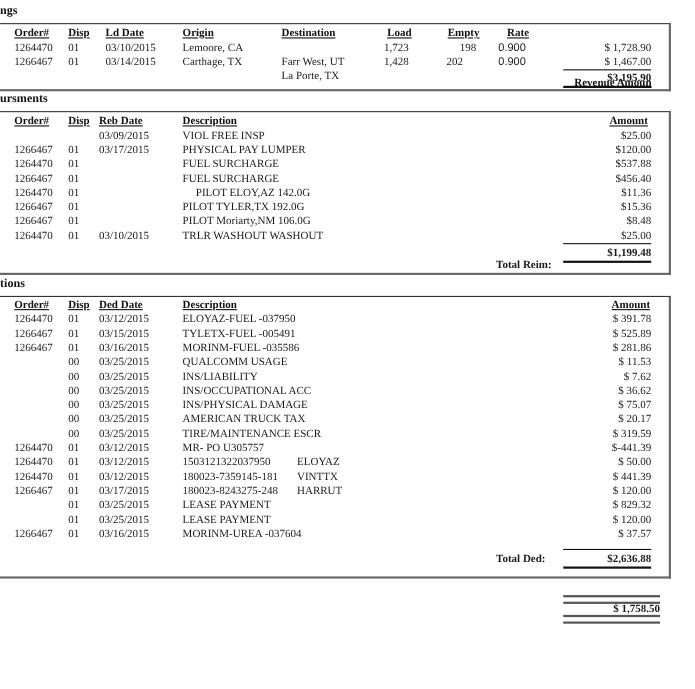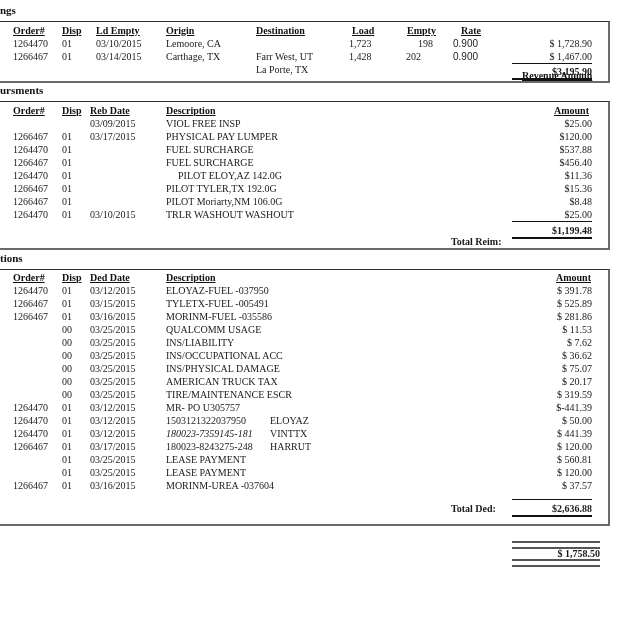--- a/index.html
+++ b/index.html
@@ -18,21 +18,21 @@
   .dbl { position: absolute; height: 4px; border-top: 2px solid #555; border-bottom: 2px solid #555; }
 </style>
 </head>
 <body>
 
 <div class="sec-title abs" style="top:4px;">ngs</div>
 <div class="box" style="top:21px; height:62px;"></div>
 <div>
   <span class="abs hdr" style="left:13px; top:24px;">Order#</span>
   <span class="abs hdr" style="left:62px; top:24px;">Disp</span>
-  <span class="abs hdr" style="left:96px; top:24px;">Ld Empty</span>
+  <span class="abs hdr" style="left:96px; top:24px;">Ld Date</span>
   <span class="abs hdr" style="left:166px; top:24px;">Origin</span>
   <span class="abs hdr" style="left:256px; top:24px;">Destination</span>
   <span class="abs hdr" style="left:352px; top:24px;">Load</span>
   <span class="abs hdr" style="left:407px; top:24px;">Empty</span>
   <span class="abs hdr" style="left:461px; top:24px;">Rate</span>
   <span class="abs hdr" style="left:522px; top:24px;margin-top:45px;">Revenue  Amoun</span>
 </div>
 <div id="earnings-rows">
     <div>
       <span class="abs " style="left: 13px; top: 37px;">1264470</span>
@@ -228,39 +228,39 @@
       <span class="abs " style="left: 62px; top: 414px;">01</span>
       <span class="abs " style="left: 90px; top: 414px;">03/12/2015</span>
       <span class="abs " style="left: 166px; top: 414px;">1503121322037950</span>
       <span class="abs " style="left: 270px; top: 414px;">ELOYAZ</span>
       <span class="abs r" style="left: 512px; top: 414px; width: 80px;">$ 50.00</span>
     </div>
     <div>
       <span class="abs " style="left: 13px; top: 427px;">1264470</span>
       <span class="abs " style="left: 62px; top: 427px;">01</span>
       <span class="abs " style="left: 90px; top: 427px;">03/12/2015</span>
-      <span class="abs " style="left: 166px; top: 427px; font-style: italic;">180023-7359145-181</span>
+      <span class="abs " style="left: 166px; top: 427px;">180023-7359145-181</span>
       <span class="abs " style="left: 270px; top: 427px;">VINTTX</span>
       <span class="abs r" style="left: 512px; top: 427px; width: 80px;">$ 441.39</span>
     </div>
     <div>
       <span class="abs " style="left: 13px; top: 440px;">1266467</span>
       <span class="abs " style="left: 62px; top: 440px;">01</span>
       <span class="abs " style="left: 90px; top: 440px;">03/17/2015</span>
       <span class="abs " style="left: 166px; top: 440px;">180023-8243275-248</span>
       <span class="abs " style="left: 270px; top: 440px;">HARRUT</span>
       <span class="abs r" style="left: 512px; top: 440px; width: 80px;">$ 120.00</span>
     </div>
     <div>
       <span class="abs " style="left: 13px; top: 453px;"></span>
       <span class="abs " style="left: 62px; top: 453px;">01</span>
       <span class="abs " style="left: 90px; top: 453px;">03/25/2015</span>
       <span class="abs " style="left: 166px; top: 453px;">LEASE PAYMENT</span>
       <span class="abs " style="left: 270px; top: 453px;"></span>
-      <span class="abs r" style="left: 512px; top: 453px; width: 80px;">$ 560.81</span>
+      <span class="abs r" style="left: 512px; top: 453px; width: 80px;">$ 829.32</span>
     </div>
     <div>
       <span class="abs " style="left: 13px; top: 466px;"></span>
       <span class="abs " style="left: 62px; top: 466px;">01</span>
       <span class="abs " style="left: 90px; top: 466px;">03/25/2015</span>
       <span class="abs " style="left: 166px; top: 466px;">LEASE PAYMENT</span>
       <span class="abs " style="left: 270px; top: 466px;"></span>
       <span class="abs r" style="left: 512px; top: 466px; width: 80px;">$ 120.00</span>
     </div>
     <div>

